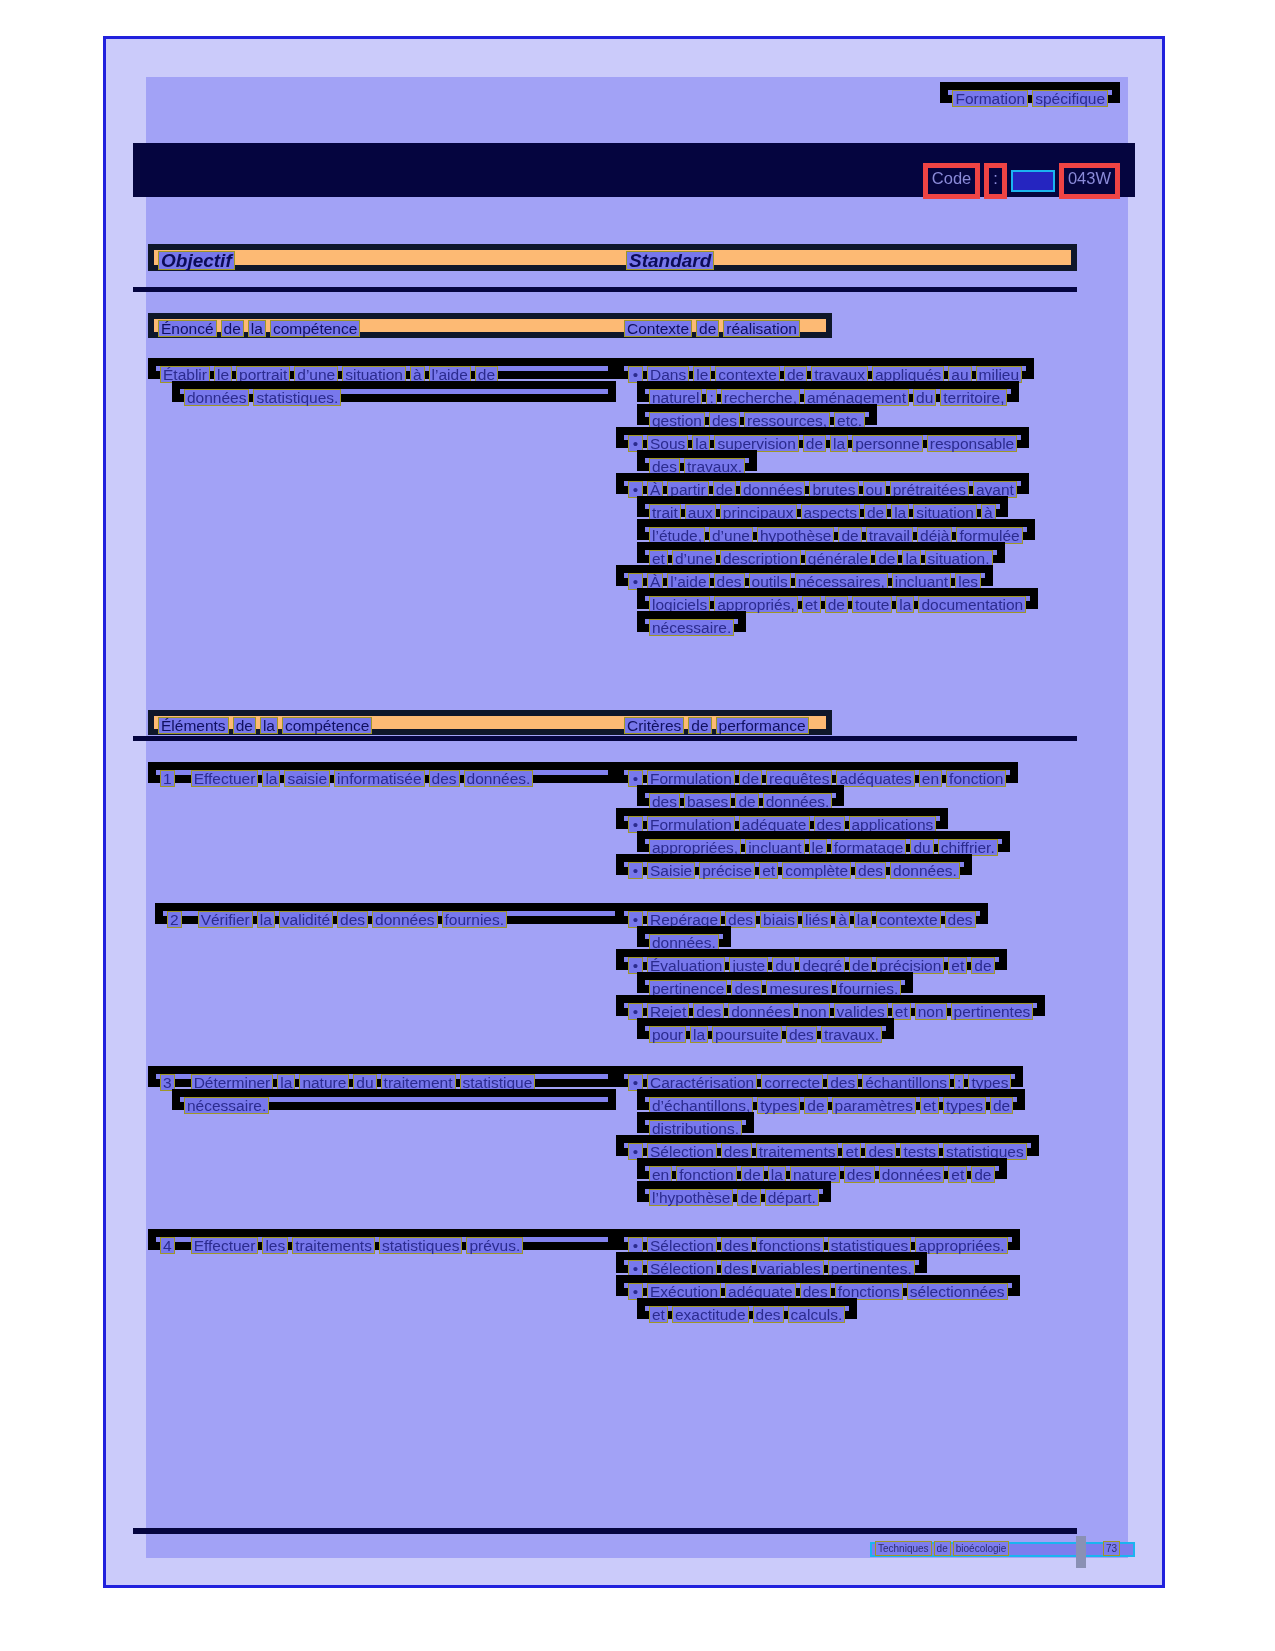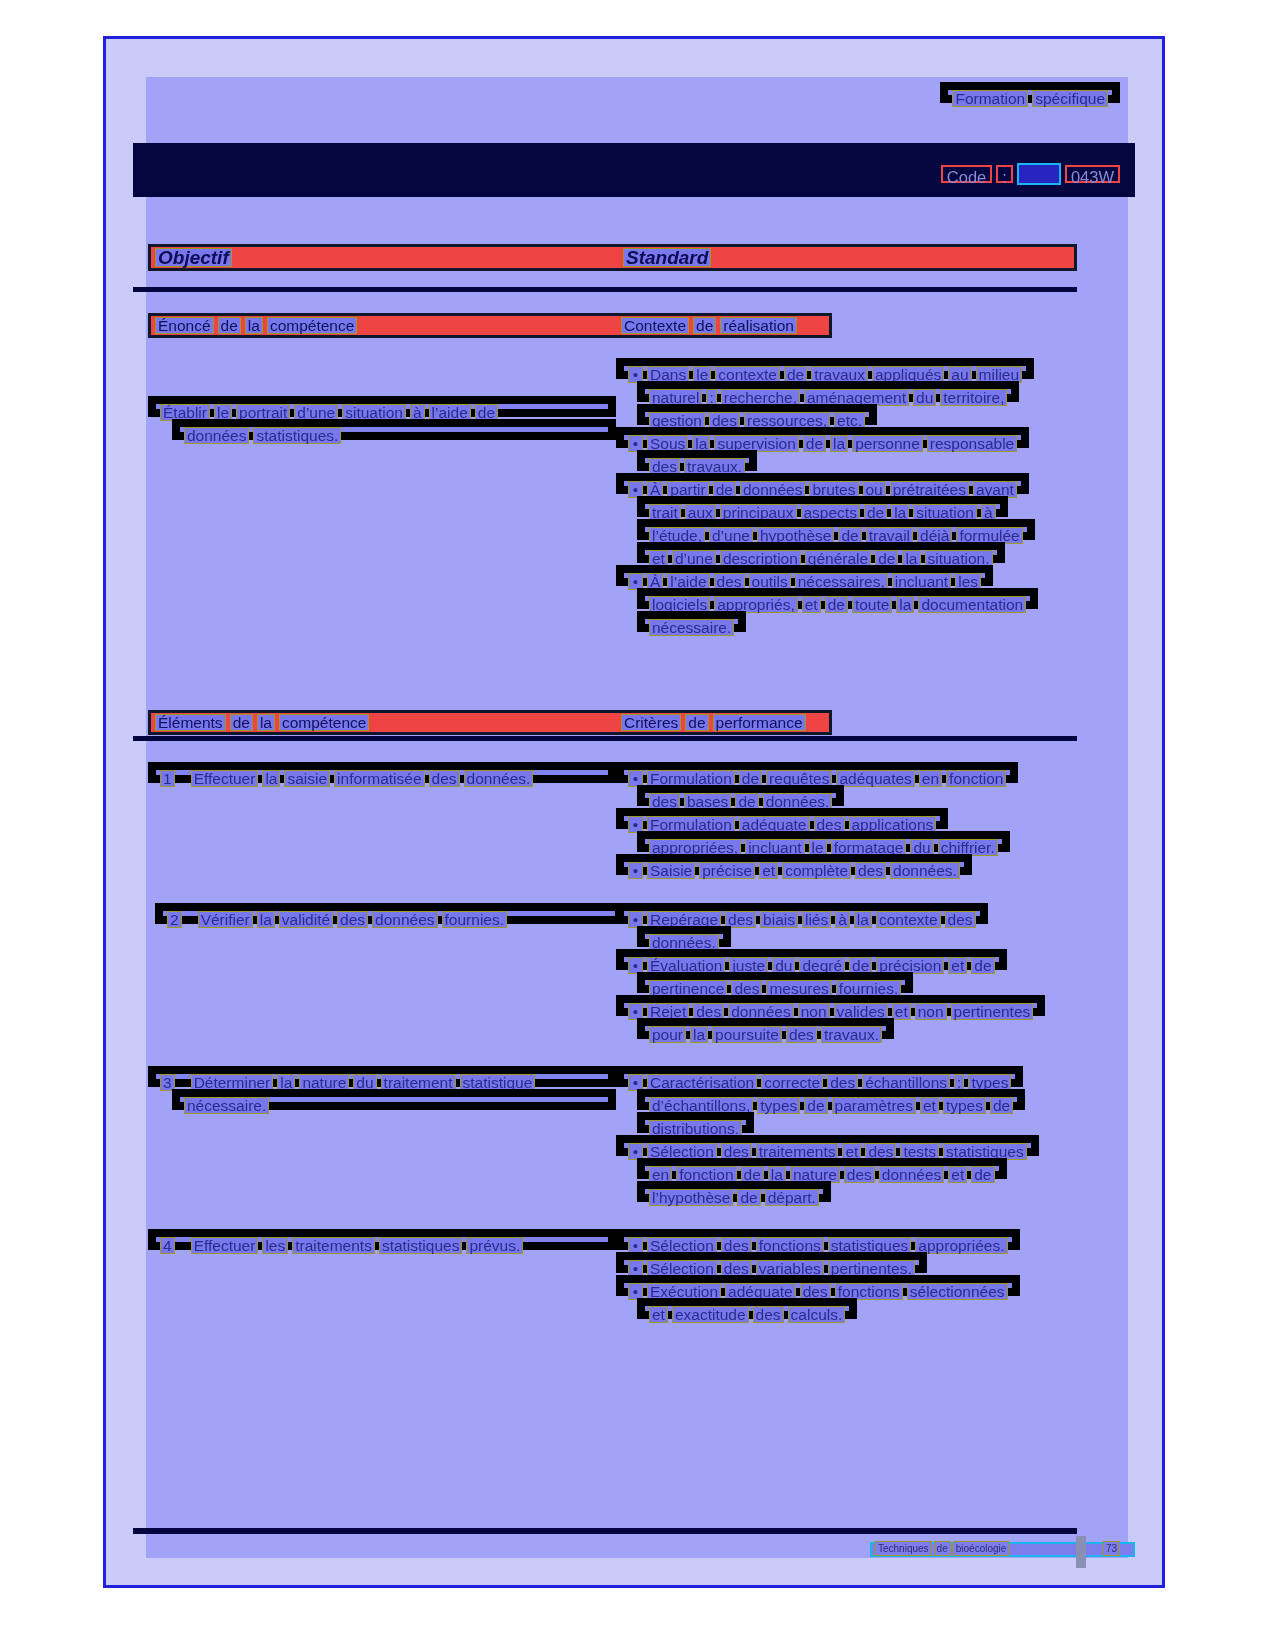--- a/index.html
+++ b/index.html
@@ -41,50 +41,50 @@
     display:inline-block;box-sizing:border-box;height:17px;line-height:15px;
     border:1px solid #9f9726;background:#7878ec;padding:0 2px;margin:0 2px;
     font-size:15.5px;color:#2b2b8e;vertical-align:top;
   }
   .w.num{margin-right:14px;}
   .w.bullet{width:15px;text-align:center;padding:0;}
   .hw{font-weight:normal;color:#10105f;}
   .h1w{font-style:italic;font-weight:bold;font-size:19px;color:#0c0c58;height:19px;line-height:18px;}
 
   .col{position:absolute;z-index:3;}
-  #s1-left{left:148px;top:358px;width:470px;margin-top:38px;}
+  #s1-left{left:148px;top:358px;width:470px;}
   #s1-right{left:616px;top:358px;width:461px;}
   #r1-left{left:148px;top:762px;width:470px;}
   #r1-right{left:616px;top:762px;width:461px;}
   #r2-left{left:155px;top:903px;width:550px;}
   #r2-right{left:616px;top:903px;width:461px;}
   #r3-left{left:148px;top:1066px;width:470px;}
   #r3-right{left:616px;top:1066px;width:461px;}
   #r4-left{left:148px;top:1229px;width:470px;}
   #r4-right{left:616px;top:1229px;width:461px;}
 
   
   .hband{
-    position:absolute;box-sizing:border-box;border:3px solid #0f172a;background:#ef4444;z-index:3;
+    position:absolute;box-sizing:border-box;border:6px solid #0f172a;background:#fdba74;z-index:3;
   }
   #hdr-band{left:148px;top:244px;width:929px;height:27px;}
   #sec1-hdg{left:148px;top:313px;width:684px;height:25px;}
   #sec2-hdg{left:148px;top:710px;width:684px;height:25px;}
   .hpos{position:absolute;top:1px;left:2px;white-space:nowrap;}
   .hpos.hright{left:468px;}
   #hdr-band .hpos.hright{left:470px;}
 
   #top-label{position:absolute;right:155px;top:82px;z-index:3;}
 
   #code-line{
     position:absolute;right:153px;top:163px;z-index:3;display:flex;align-items:center;
   }
   .w-code{
-    display:inline-block;box-sizing:border-box;height:18px;line-height:20px;
-    border:2px solid #ef4444;background:transparent;color:#8a8ad8;
+    display:inline-block;box-sizing:border-box;height:36px;line-height:20px;
+    border:5px solid #ef4444;background:transparent;color:#8a8ad8;
     font-size:16.5px;padding:0 4px;margin:0 2px;
   }
   .code-gap{
     display:inline-block;box-sizing:border-box;width:44px;height:22px;margin:0 2px;
     border:2px solid #1ab4f0;background:#2525c0;
   }
 
   
   #footer-band{
     position:absolute;left:870px;top:1542px;width:265px;height:15px;box-sizing:border-box;

